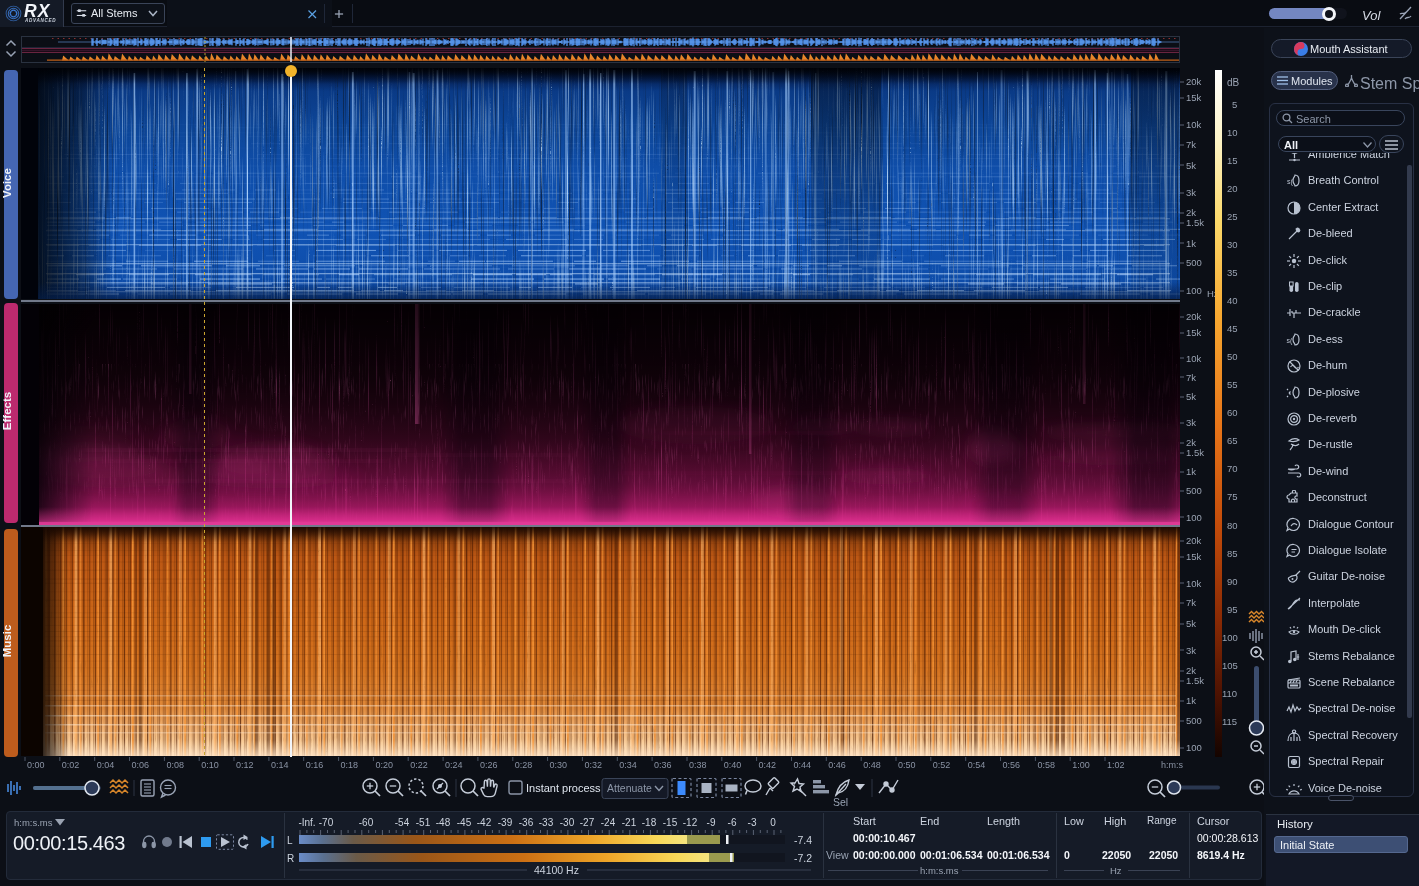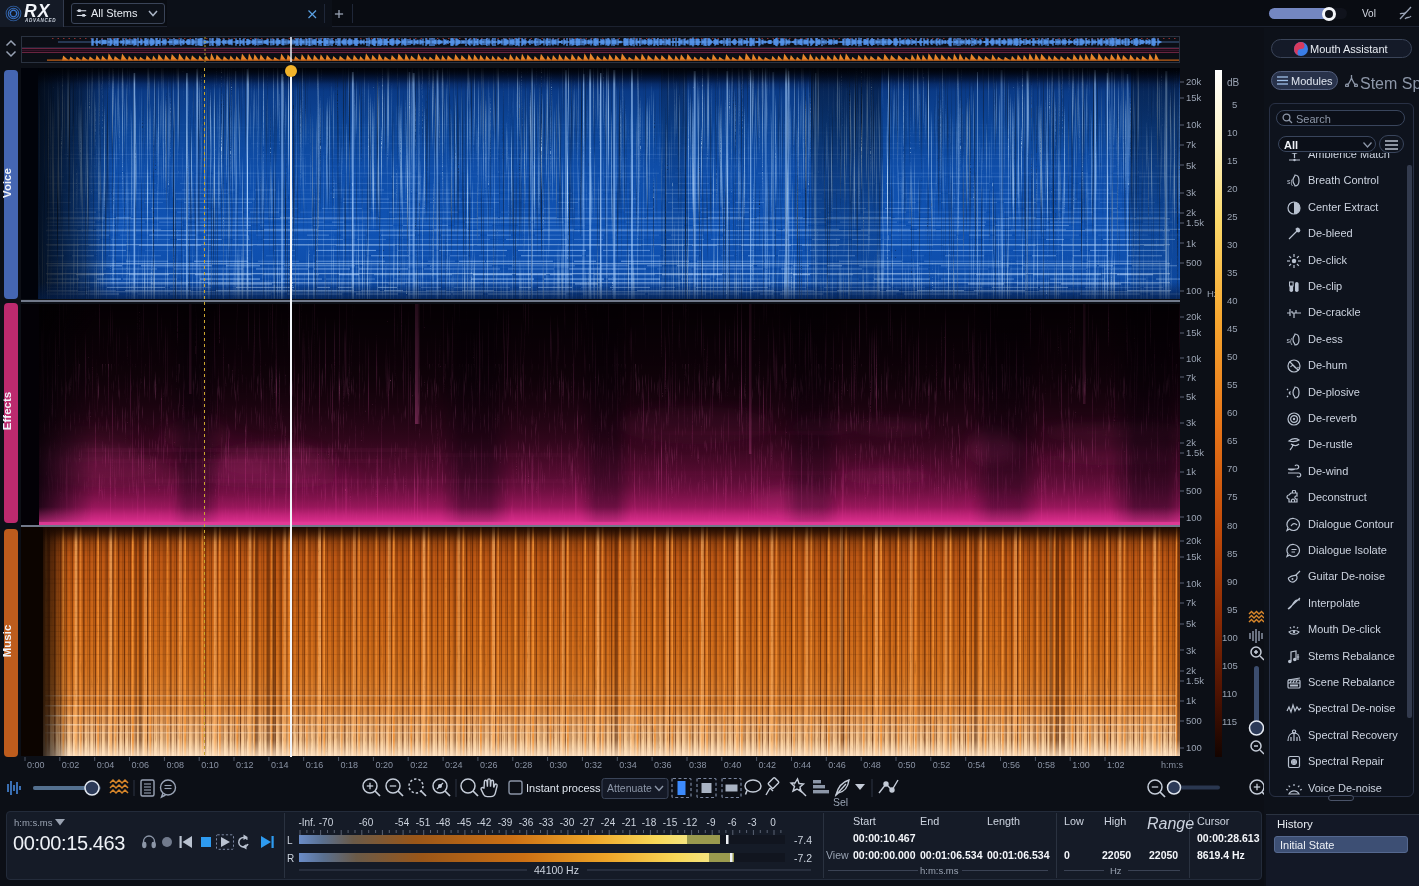--- a/index.html
+++ b/index.html
@@ -59,21 +59,21 @@
     <g stroke="#9aa4b6" stroke-width="1.4">
       <line x1="5.5" y1="1" x2="5.5" y2="10"></line>
       <line x1="1" y1="5.5" x2="10" y2="5.5"></line>
     </g>
   </svg>
 <div class="abs" style="left:324px;top:4px;width:1px;height:19px;background:#1f2738"></div>
 <div class="abs" style="left:352px;top:4px;width:1px;height:19px;background:#1f2738"></div>
 <div class="abs" style="left:1269px;top:8px;width:78px;height:11px;background:#10131c;border-radius:6px"></div>
 <div class="abs" style="left:1269px;top:8px;width:62px;height:11px;background:#7487c2;border-radius:6px"></div>
 <div class="abs" style="left:1322px;top:6.5px;width:14px;height:14px;border-radius:50%;background:#10131c;border:3.5px solid #f4f6fa;box-sizing:border-box"></div>
-<div class="txt" style="left:1362px;top:7.5px;font-size:10px;color:#d5dae4;font-weight:normal;">Vol</div>
+<div class="txt" style="left:1362px;top:7.5px;font-size:13px;color:#d5dae4;font-weight:normal;font-style:italic;">Vol</div>
 <svg class="abs" style="left:1397px;top:4px" width="18" height="18" viewBox="0 0 18 18">
     <g stroke="#9aa4b6" stroke-width="1.3" fill="none">
 <path d="M3 15 L14 3 M3 10 c2-2 4 1 6-2 M8 15 c2-3 4 0 6-3"></path>
     </g>
   </svg>
 <svg class="abs" style="left:4px;top:36px" width="14" height="26" viewBox="0 0 14 26">
     <g stroke="#98a2b4" stroke-width="1.5" fill="none">
 <path d="M2.5 9.5 L7 5 L11.5 9.5"></path>
       <path d="M2.5 15.5 L7 20 L11.5 15.5"></path>
     </g>
@@ -2054,29 +2054,29 @@
 <div class="txt" style="left:987px;top:815px;font-size:10.8px;color:#cdd4e0;font-weight:normal;">Length</div>
 <div class="txt" style="left:853px;top:831.5px;font-size:10.5px;color:#f4f6fa;font-weight:bold;">00:00:10.467</div>
 <div class="txt" style="left:853px;top:849px;font-size:10.5px;color:#f4f6fa;font-weight:bold;">00:00:00.000</div>
 <div class="txt" style="left:920px;top:849px;font-size:10.5px;color:#f4f6fa;font-weight:bold;">00:01:06.534</div>
 <div class="txt" style="left:987px;top:849px;font-size:10.5px;color:#f4f6fa;font-weight:bold;">00:01:06.534</div>
 <div class="abs" style="left:828px;top:870px;width:90px;height:1px;background:#3a4254"></div>
 <div class="txt" style="left:920px;top:864.5px;font-size:9.5px;color:#9aa3b2;font-weight:normal;">h:m:s.ms</div>
 <div class="abs" style="left:962px;top:870px;width:86px;height:1px;background:#3a4254"></div>
 <div class="txt" style="left:1064px;top:815px;font-size:10.8px;color:#cdd4e0;font-weight:normal;">Low</div>
 <div class="txt" style="left:1104px;top:815px;font-size:10.8px;color:#cdd4e0;font-weight:normal;">High</div>
-<div class="txt" style="left:1147px;top:815px;font-size:16px;color:#cdd4e0;font-weight:normal;font-style:italic;">Range</div>
+<div class="txt" style="left:1147px;top:815px;font-size:10px;color:#cdd4e0;font-weight:normal;">Range</div>
 <div class="txt" style="left:1064px;top:849px;font-size:10.5px;color:#f4f6fa;font-weight:bold;">0</div>
 <div class="txt" style="left:1102px;top:849px;font-size:10.5px;color:#f4f6fa;font-weight:bold;">22050</div>
 <div class="txt" style="left:1149px;top:849px;font-size:10.5px;color:#f4f6fa;font-weight:bold;">22050</div>
 <div class="abs" style="left:1064px;top:870px;width:40px;height:1px;background:#3a4254"></div>
 <div class="txt" style="left:1110px;top:864.5px;font-size:9.5px;color:#9aa3b2;font-weight:normal;">Hz</div>
 <div class="abs" style="left:1128px;top:870px;width:52px;height:1px;background:#3a4254"></div>
 <div class="txt" style="left:1197px;top:815px;font-size:10.8px;color:#cdd4e0;font-weight:normal;">Cursor</div>
-<div class="txt" style="left:1197px;top:831.5px;font-size:10.5px;color:#f4f6fa;font-weight:bold;">00:00:28.613</div>
+<div class="txt" style="left:1197px;top:831.5px;font-size:10.5px;color:#f4f6fa;font-weight:normal;">00:00:28.613</div>
 <div class="txt" style="left:1197px;top:849px;font-size:10.5px;color:#f4f6fa;font-weight:bold;">8619.4 Hz</div>
 <div class="abs" style="left:1264px;top:28px;width:155px;height:858px;background:#0d1119"></div>
 <div class="abs" style="left:1271px;top:39px;width:141px;height:19px;background:#141a28;border:1px solid #3a4458;border-radius:10px"></div>
 <svg class="abs" style="left:1294px;top:42px" width="14" height="14" viewBox="0 0 14 14">
 <circle cx="7" cy="7" r="7" fill="#3a7ee8"></circle>
     <path d="M7 0 A7 7 0 0 0 7 14 A3.5 3.5 0 0 1 7 7 A3.5 3.5 0 0 0 7 0 Z" fill="#d83a5e"></path>
   </svg>
 <div class="txt" style="left:1310px;top:42.5px;font-size:11px;color:#e8ecf2;font-weight:normal;">Mouth Assistant</div>
 <div class="abs" style="left:1271px;top:71px;width:67px;height:19px;background:#28324a;border:1px solid #525e7c;border-radius:10px"></div>
 <svg class="abs" style="left:1277px;top:76px" width="11" height="9" viewBox="0 0 11 9">

